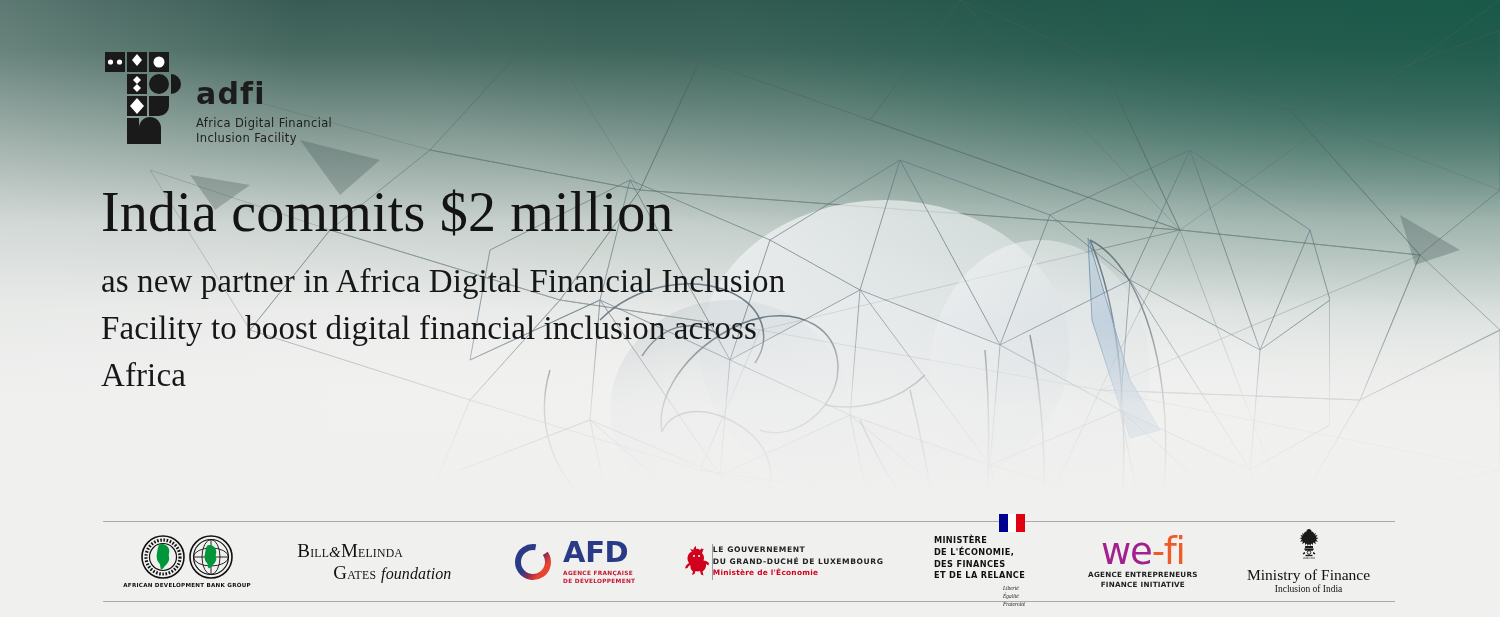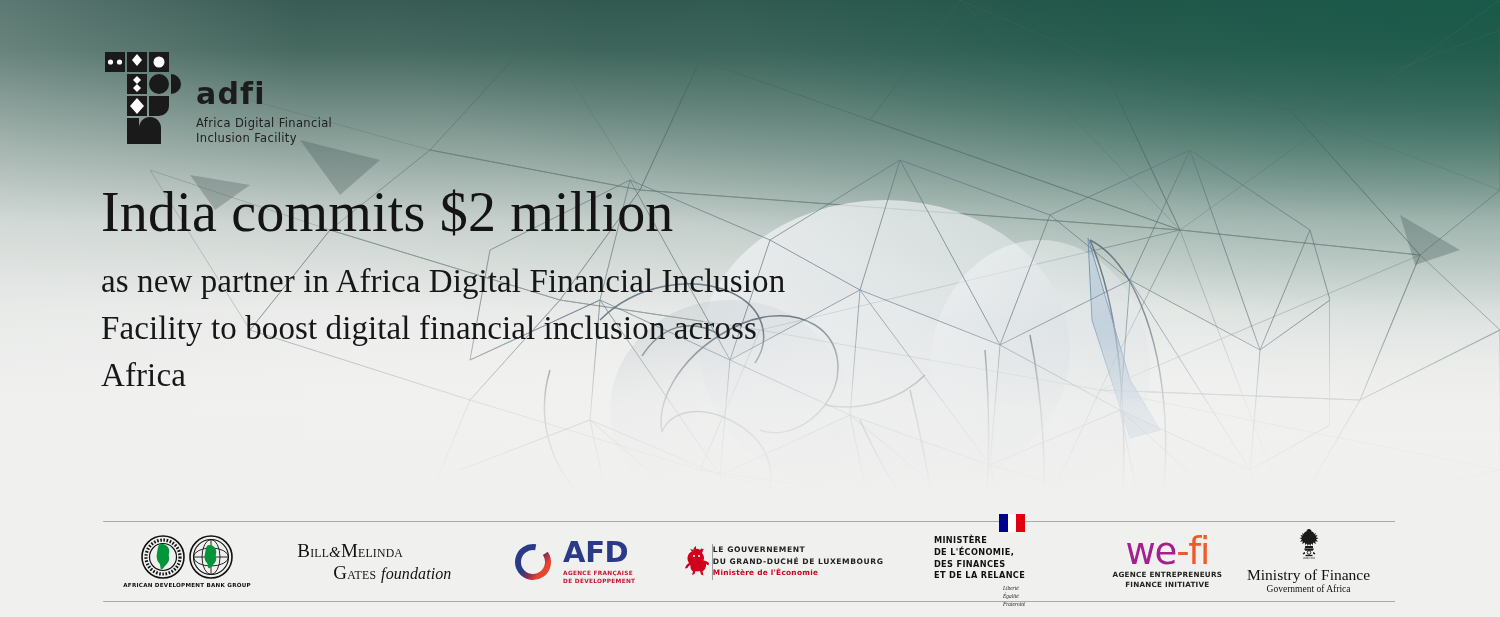--- a/index.html
+++ b/index.html
@@ -154,21 +154,21 @@
     display: flex;
     align-items: center;
     justify-content: center;
     height: 100%;
   }
   .p-afdb   { width: 175px; }
   .p-gates  { width: 215px; }
   .p-afd    { width: 200px; }
   .p-lux    { width: 235px; }
   .p-minfin { width: 175px; }
-  .p-wefi   { width: 165px; justify-content: flex-end; }
+  .p-wefi   { width: 165px; }
   .p-india  { width: 180px; }
 
   
   .afdb { text-align: center; }
   .afdb-seals { display: flex; gap: 4px; justify-content: center; }
   .afdb-cap {
     font-size: 5.6px;
     font-weight: 700;
     letter-spacing: 0.25px;
     color: #111;
@@ -621,18 +621,18 @@
             <rect x="11" y="18" width="8" height="2.2"></rect>
             <path d="M10,20.5 h10 l-1.2,2.2 h-7.6 z"></path>
             <circle cx="15" cy="24.5" r="1.8" fill="none" stroke="#1a1a1a" stroke-width="0.9"></circle>
             <path d="M11,24 C9,24.5 8.5,25.5 9,26.5 L11,25.8 Z"></path>
             <path d="M19,24 C21,24.5 21.5,25.5 21,26.5 L19,25.8 Z"></path>
             <rect x="11.5" y="26.8" width="7" height="1.4"></rect>
           </g>
           <text x="15" y="31.2" font-size="2.4" text-anchor="middle" fill="#1a1a1a" font-family="DejaVu Sans, sans-serif">सत्यमेव जयते</text>
         </svg>
         <div class="india-l1">Ministry of Finance</div>
-        <div class="india-l2">Government of Africa</div>
+        <div class="india-l2">Inclusion of India</div>
       </div>
     </div>
 
   </div>
 </div>
 
 </body></html>

